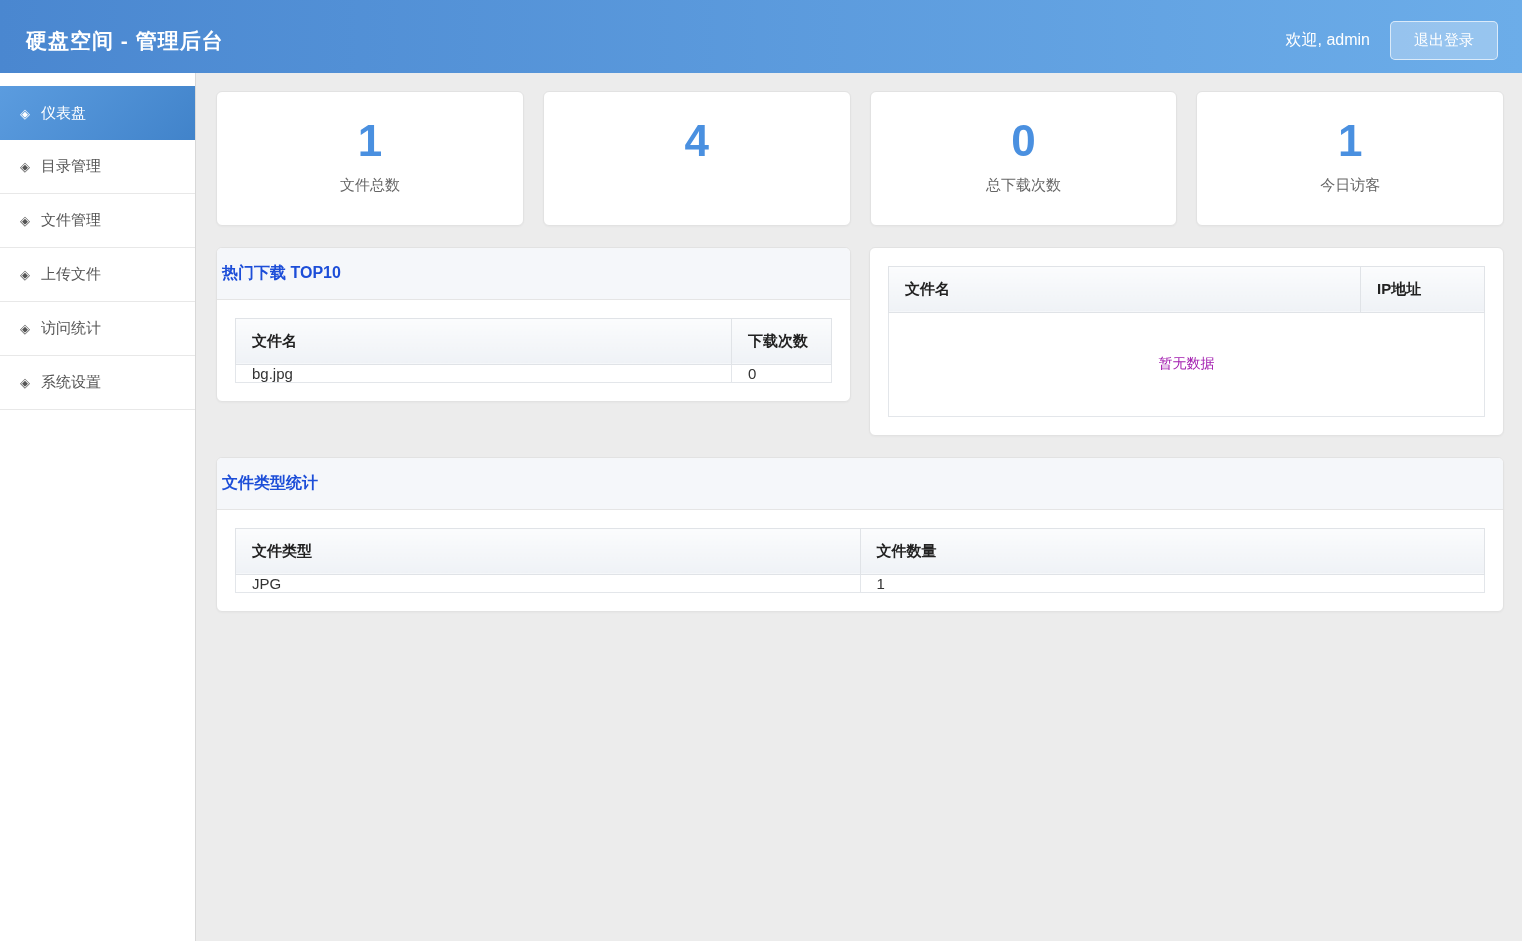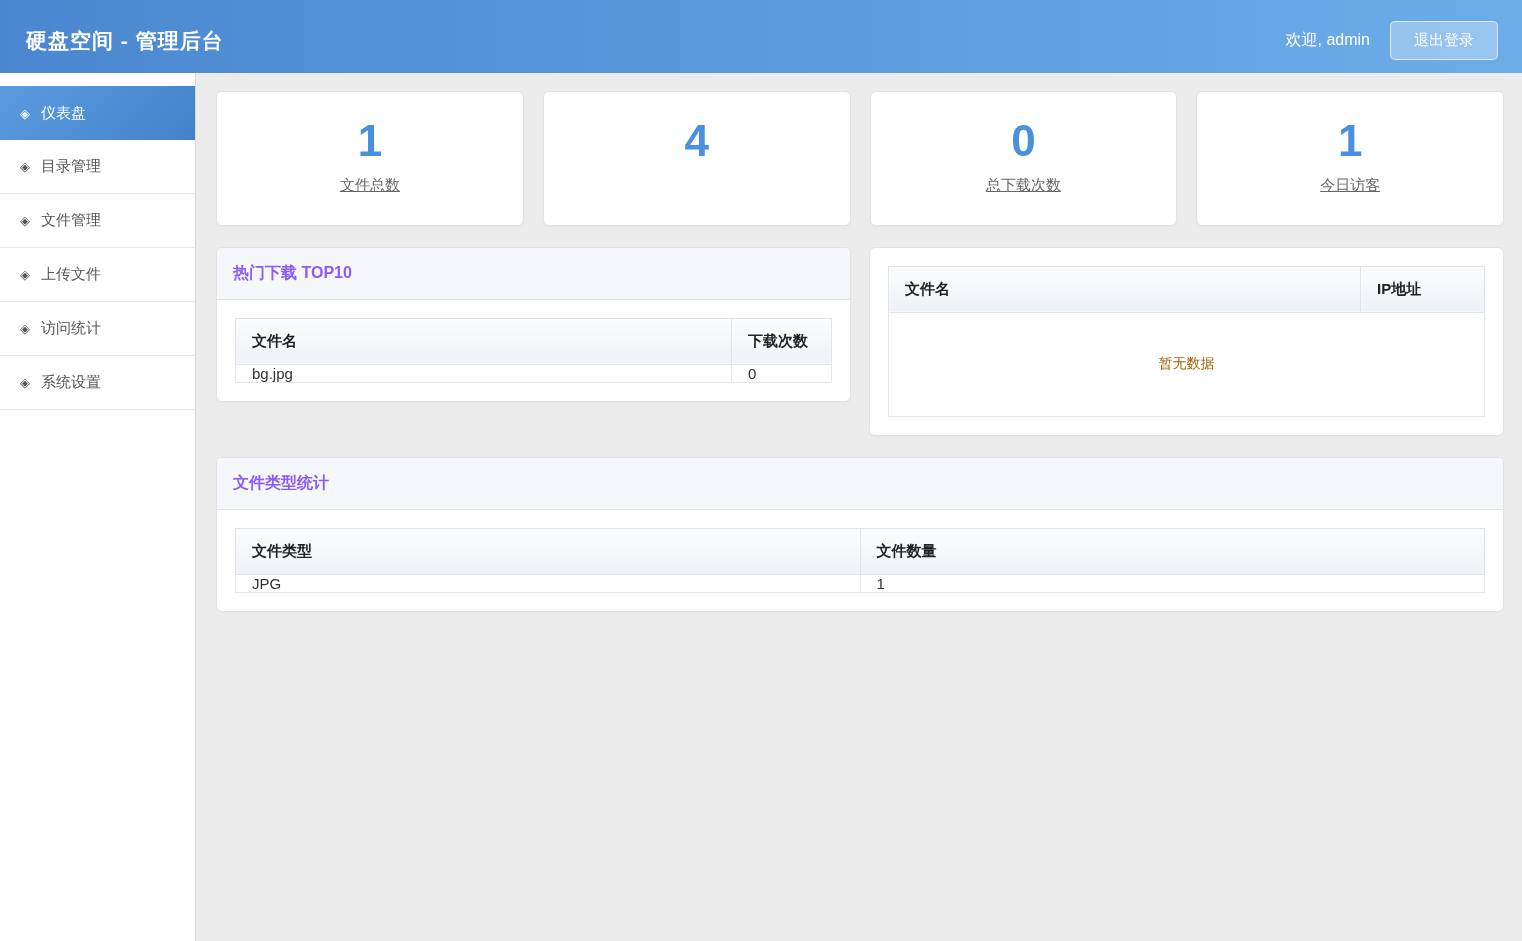--- a/index.html
+++ b/index.html
@@ -90,40 +90,40 @@
     text-align: center;
     padding: 24px 0 30px;
     box-shadow: 0 1px 2px rgba(0,0,0,0.03);
   }
   .stat-value {
     font-size: 44px;
     font-weight: bold;
     color: #4a90e0;
     line-height: 1.15;
   }
-  .stat-label { font-size: 15px; color: #666; margin-top: 9px; text-decoration: underline; }
+  .stat-label { font-size: 15px; color: #666; margin-top: 9px; }
 
   
   .panels-row { display: flex; gap: 18px; align-items: flex-start; margin-bottom: 21px; }
   .panel {
     background: #fff;
     border: 1px solid #e2e2e2;
     border-radius: 6px;
     overflow: hidden;
     box-shadow: 0 1px 2px rgba(0,0,0,0.03);
   }
   .panel.half { flex: 1; }
   .panel.full { width: 100%; }
   .panel-header {
-    padding: 15px 16px;
+    padding: 15px 5px;
     background: #f5f7fa;
     border-bottom: 1px solid #e5e5e5;
     font-size: 16px;
     font-weight: bold;
-    color: #8b5cf6;
+    color: #1d4ed8;
   }
   .panel-body { padding: 18px; }
 
   table { width: 100%; border-collapse: collapse; font-size: 15px; }
   th {
     background: linear-gradient(#fbfcfd, #eff2f6);
     font-weight: bold;
     text-align: left;
     padding: 13px 16px;
     border: 1px solid #e0e3e7;
@@ -136,21 +136,21 @@
     color: #333;
     background: #fff;
   }
   .col-narrow { width: 100px; }
   .col-ip { width: 124px; }
   .col-half { width: 50%; }
   td.empty-cell {
     height: 104px;
     text-align: center;
     vertical-align: middle;
-    color: #a16207;
+    color: #a21caf;
     font-size: 14px;
   }
 </style>
 </head>
 <body>
 
 <header class="app-header">
   <div class="app-title">硬盘空间 - 管理后台</div>
   <div class="header-right">
     <span class="welcome-text">欢迎, admin</span>

